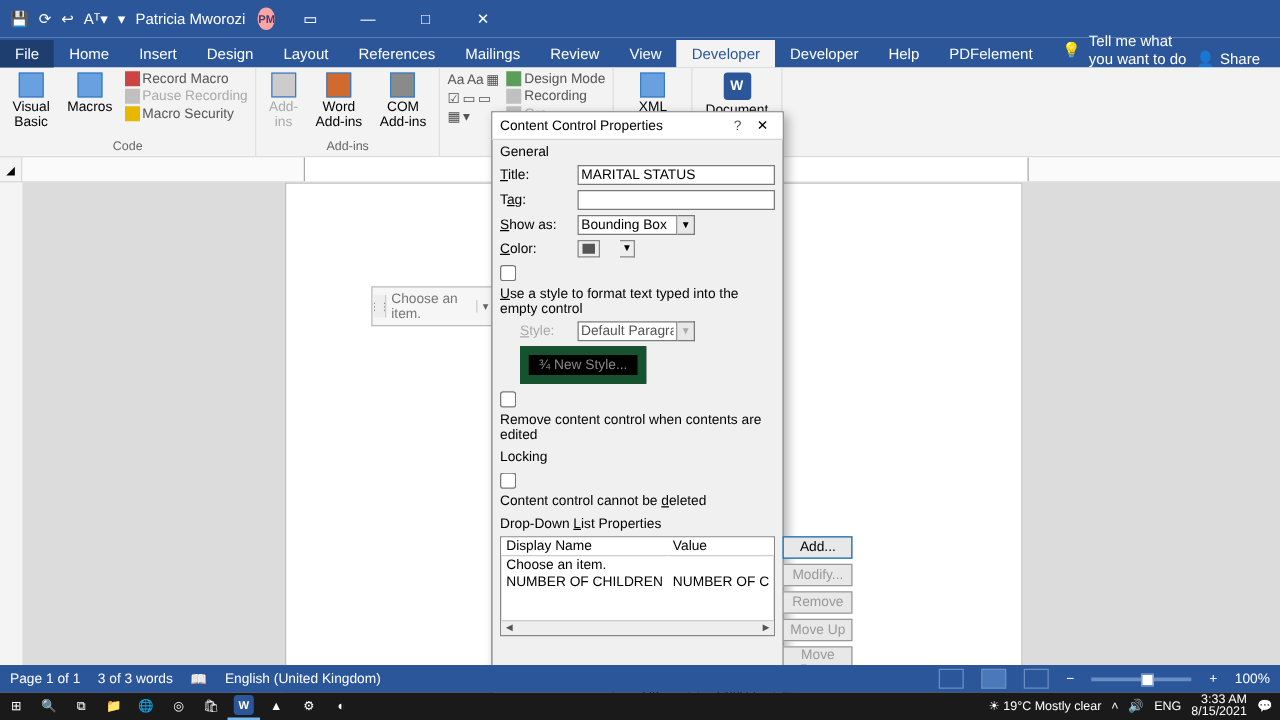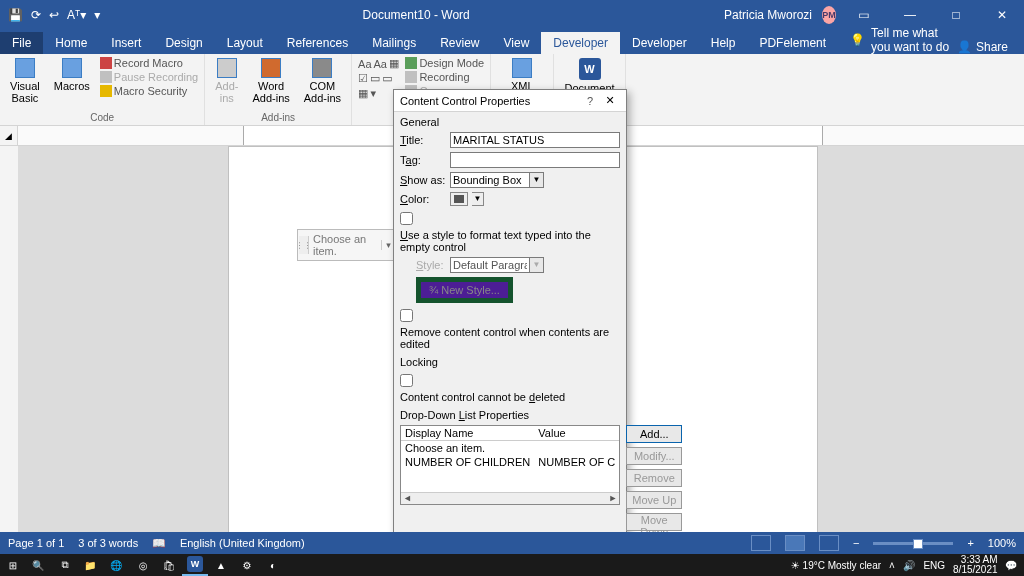--- a/index.html
+++ b/index.html
@@ -59,30 +59,30 @@
 .taskbar .right { margin-left:auto; display:flex; align-items:center; gap:8px; padding-right:6px;}
 .taskbar .time { text-align:right; line-height:10px;}
 
 
 .dialog { position:absolute; top:89px; left:393px; width:234px; background:#f0f0f0; border:1px solid #808080; box-shadow:3px 3px 8px rgba(0,0,0,.3); font-size:11px; }
 .dialog .dtitle { height:22px; background:#fff; display:flex; align-items:center; padding:0 6px; border-bottom:1px solid #d4d4d4;}
 .dialog .dtitle .t { flex:1; }
 .dialog .dtitle .q { width:20px; text-align:center; color:#555;}
 .dialog .dtitle .x { width:20px; text-align:center; }
 .dialog .sect { font-weight:normal; padding:4px 6px 2px; }
-.dialog .formrow { display:flex; align-items:center; padding:2px 6px; gap:4px; }
+.dialog .formrow { display:flex; align-items:center; padding:2px 6px; gap:16px; }
 .dialog .formrow label { width:46px; text-align:left; }
 .dialog .formrow input[type=text]{ flex:1; height:16px; border:1px solid #7a7a7a; font-size:11px; padding:0 2px; background:#fff; }
 .dialog .formrow .combo { display:inline-flex; }
 .dialog .formrow .combo input { width:80px; }
 .dialog .formrow .combo .ar { width:14px; border:1px solid #7a7a7a; border-left:none; background:#e8e8e8; text-align:center; font-size:8px; line-height:14px;}
 .dialog .chkrow { display:flex; align-items:flex-start; gap:4px; padding:2px 6px;flex-direction:column; }
 .dialog .chkrow input { margin-top:2px; }
 .dialog .indent { padding-left:22px; }
-.dialog .graybtn { border:5px solid #14532d; background:#4c1d95; padding:2px 8px; color:#888; font-size:11px; }
+.dialog .graybtn { border:7px solid #14532d; background:#000000; padding:2px 8px; color:#888; font-size:11px; }
 .dialog .list { margin:2px 6px; border:1px solid #888; background:#fff; height:80px; position:relative; }
 .dialog .list table { width:100%; border-collapse:collapse; font-size:11px; }
 .dialog .list th { text-align:left; font-weight:normal; border-bottom:1px solid #ccc; padding:1px 4px; background:#fff; }
 .dialog .list td { padding:1px 4px; white-space:nowrap; overflow:hidden; }
 .dialog .list .hscroll{ position:absolute; bottom:0; left:0; right:0; height:12px; background:#eee; border-top:1px solid #ccc; display:flex; justify-content:space-between; font-size:9px; color:#555; padding:0 2px;}
 .dialog .sidebtns { display:flex; flex-direction:column; gap:4px; padding:2px 6px 2px 0; }
 .dialog .sidebtns button { width:56px; height:18px; border:1px solid #999; background:#e8e8e8; font-size:11px; }
 .dialog .sidebtns button.primary { border:1.5px solid #0a64ad; }
 .dialog .sidebtns button:disabled { color:#999; }
 .dialog .listwrap { display:flex; }
@@ -98,21 +98,20 @@
 <body>
 
 <div class="titlebar">
   <div class="qat">
     <span>💾</span>
     <span>⟳</span>
     <span>↩</span>
     <span>Aᵀ▾</span>
     <span>▾</span>
   </div>
-  <div class="doc-title">Document10  -  Word</div>
   <div class="right">
     <span>Patricia Mworozi</span>
     <span class="avatar">PM</span>
     <span class="winbtn">▭</span>
     <span class="winbtn">—</span>
     <span class="winbtn">□</span>
     <span class="winbtn">✕</span>
   </div>
 </div>
 

